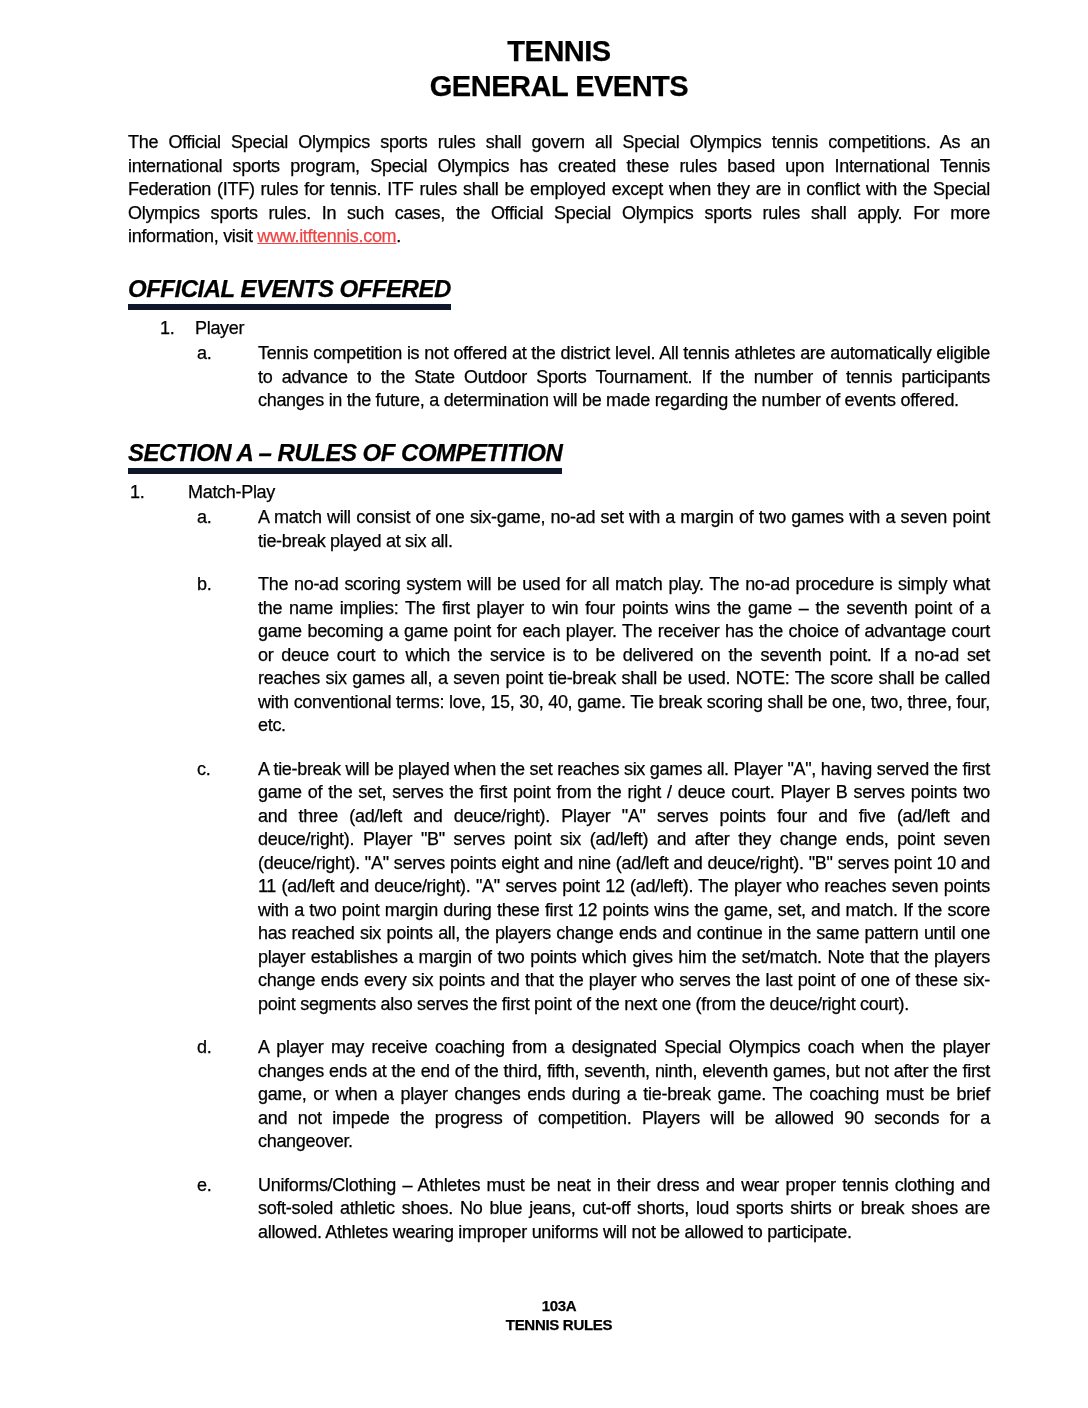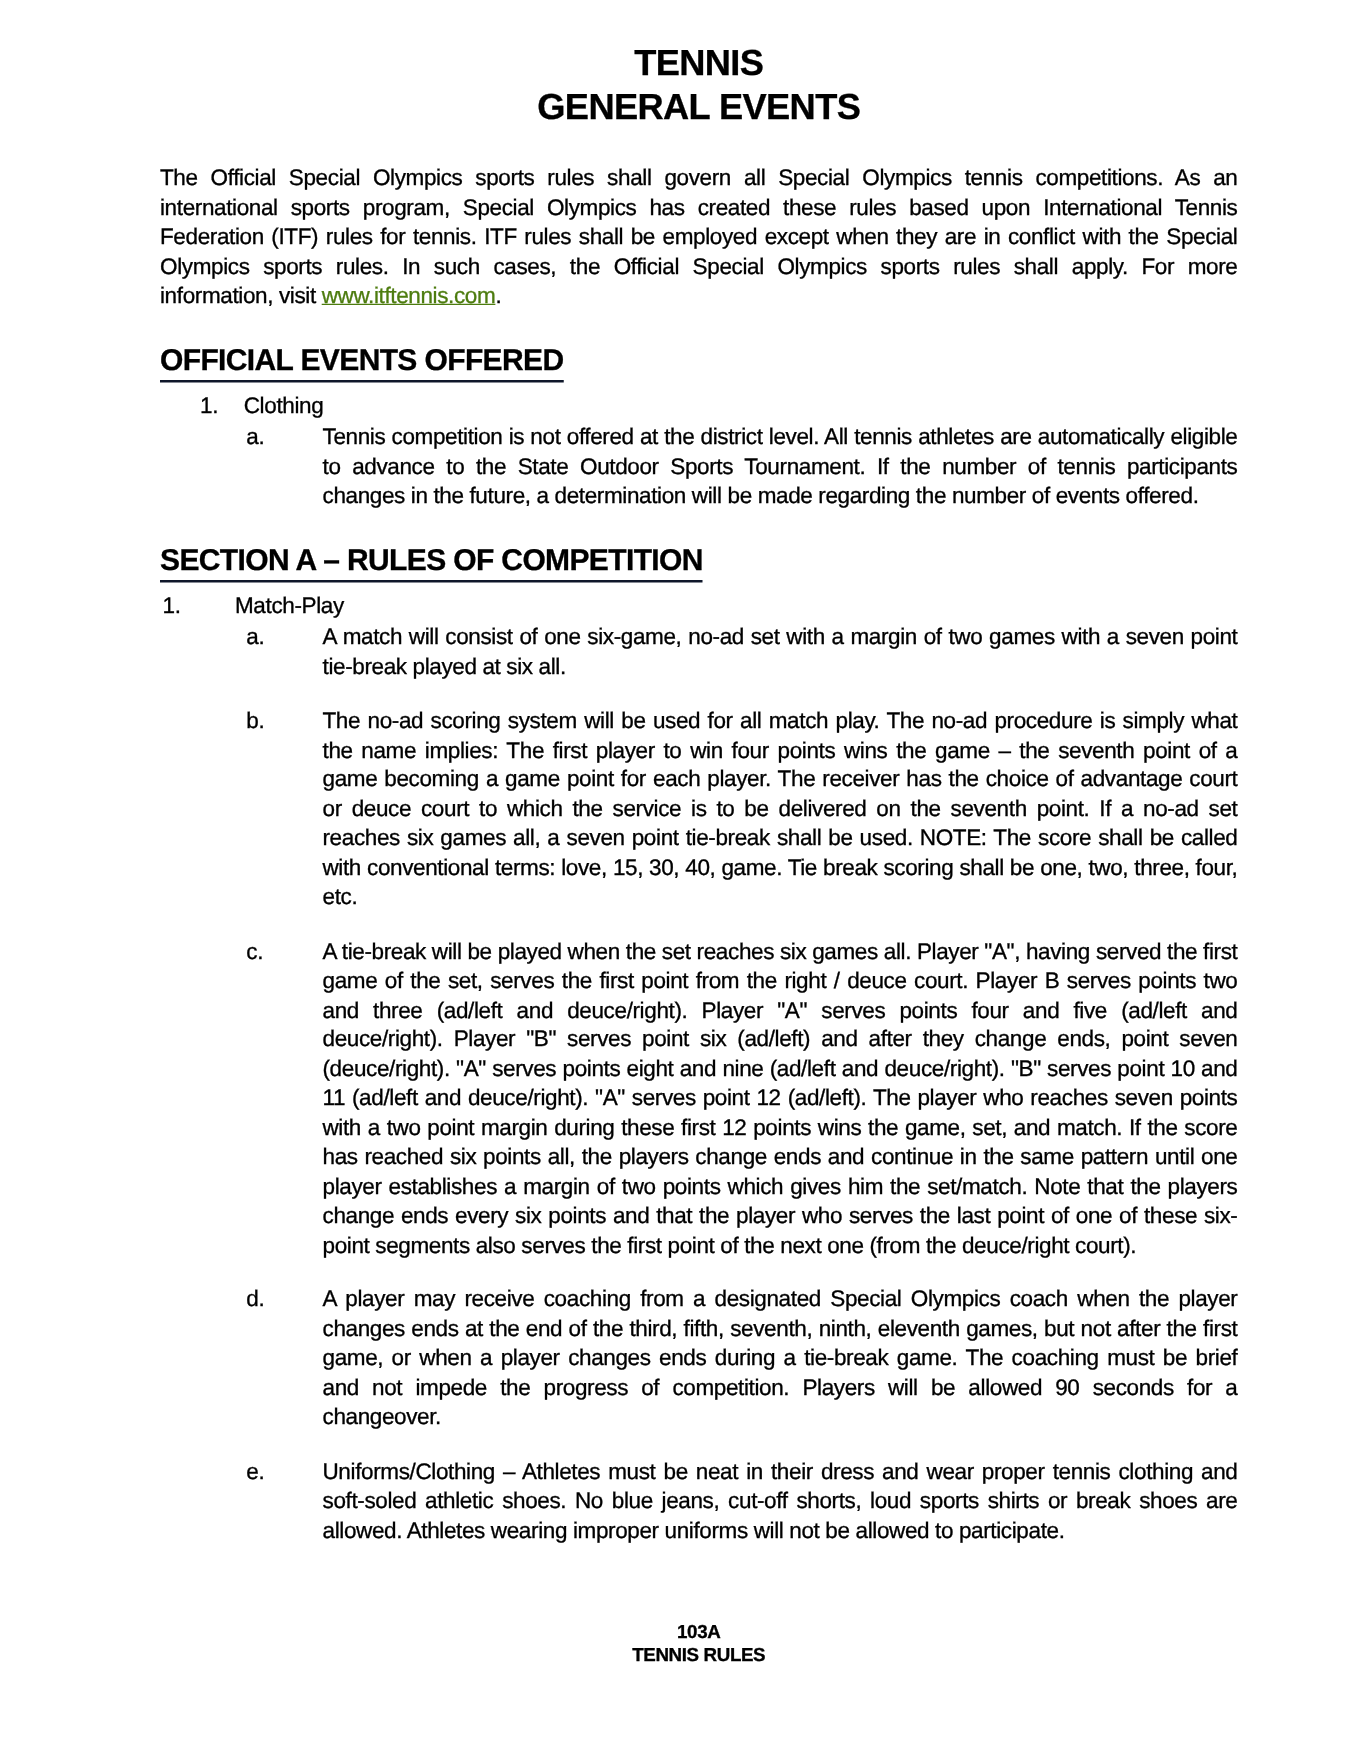--- a/index.html
+++ b/index.html
@@ -27,35 +27,36 @@
     font-weight: bold;
     font-size: 29px;
     line-height: 35px;
     letter-spacing: -0.5px;
   }
   .intro {
     margin: 27px 0 0 0;
     text-align: justify;
   }
   a.doclink {
-    color: #4d7c0f;
+    color: #ef4444;
     text-decoration: underline;
     cursor: pointer;
   }
   h2.sect {
     margin: 26px 0 7px 0;
     font-size: 24px;
     line-height: 28px;
     font-weight: bold;
     letter-spacing: -0.5px;
   }
   h2.sect span {
     display: inline-block;
-    border-bottom: 2px solid #0f172a;
+    border-bottom: 6px solid #0f172a;
     padding-bottom: 1px;
+    font-style: italic;
   }
   .row { display: flex; }
   .row .txt {
     flex: 1;
     text-align: justify;
     margin: 0;
   }
   .lvl1-events { margin-left: 32px; }
   .lvl1-events .num { width: 35px; flex: 0 0 35px; }
   .lvl1-secta { margin-left: 2px; }
@@ -84,21 +85,21 @@
     <div>TENNIS</div>
     <div>GENERAL EVENTS</div>
   </div>
 
   <p class="intro"><span>The Official Special Olympics sports rules shall govern all Special Olympics tennis competitions.  As an international sports program, Special Olympics has created these rules based upon International Tennis Federation (ITF) rules for tennis. ITF rules shall be employed except when they are in conflict with the Special Olympics sports rules. In such cases, the Official Special Olympics sports rules shall apply.  For more information, visit </span><a class="doclink" href="#">www.itftennis.com</a><span>.</span></p>
 
   <h2 class="sect"><span>OFFICIAL EVENTS OFFERED</span></h2>
 
   <div class="row lvl1-events">
     <span class="num">1.</span>
-    <span>Clothing</span>
+    <span>Player</span>
   </div>
   <div class="row lvl2">
     <span class="letter">a.</span>
     <p class="txt">Tennis competition is not offered at the district level.  All tennis athletes are automatically eligible to advance to the State Outdoor Sports Tournament. If the number of tennis participants changes in the future, a determination will be made regarding the number of events offered.</p>
   </div>
 
   <h2 class="sect"><span>SECTION A – RULES OF COMPETITION</span></h2>
 
   <div class="row lvl1-secta">
     <span class="num">1.</span>

